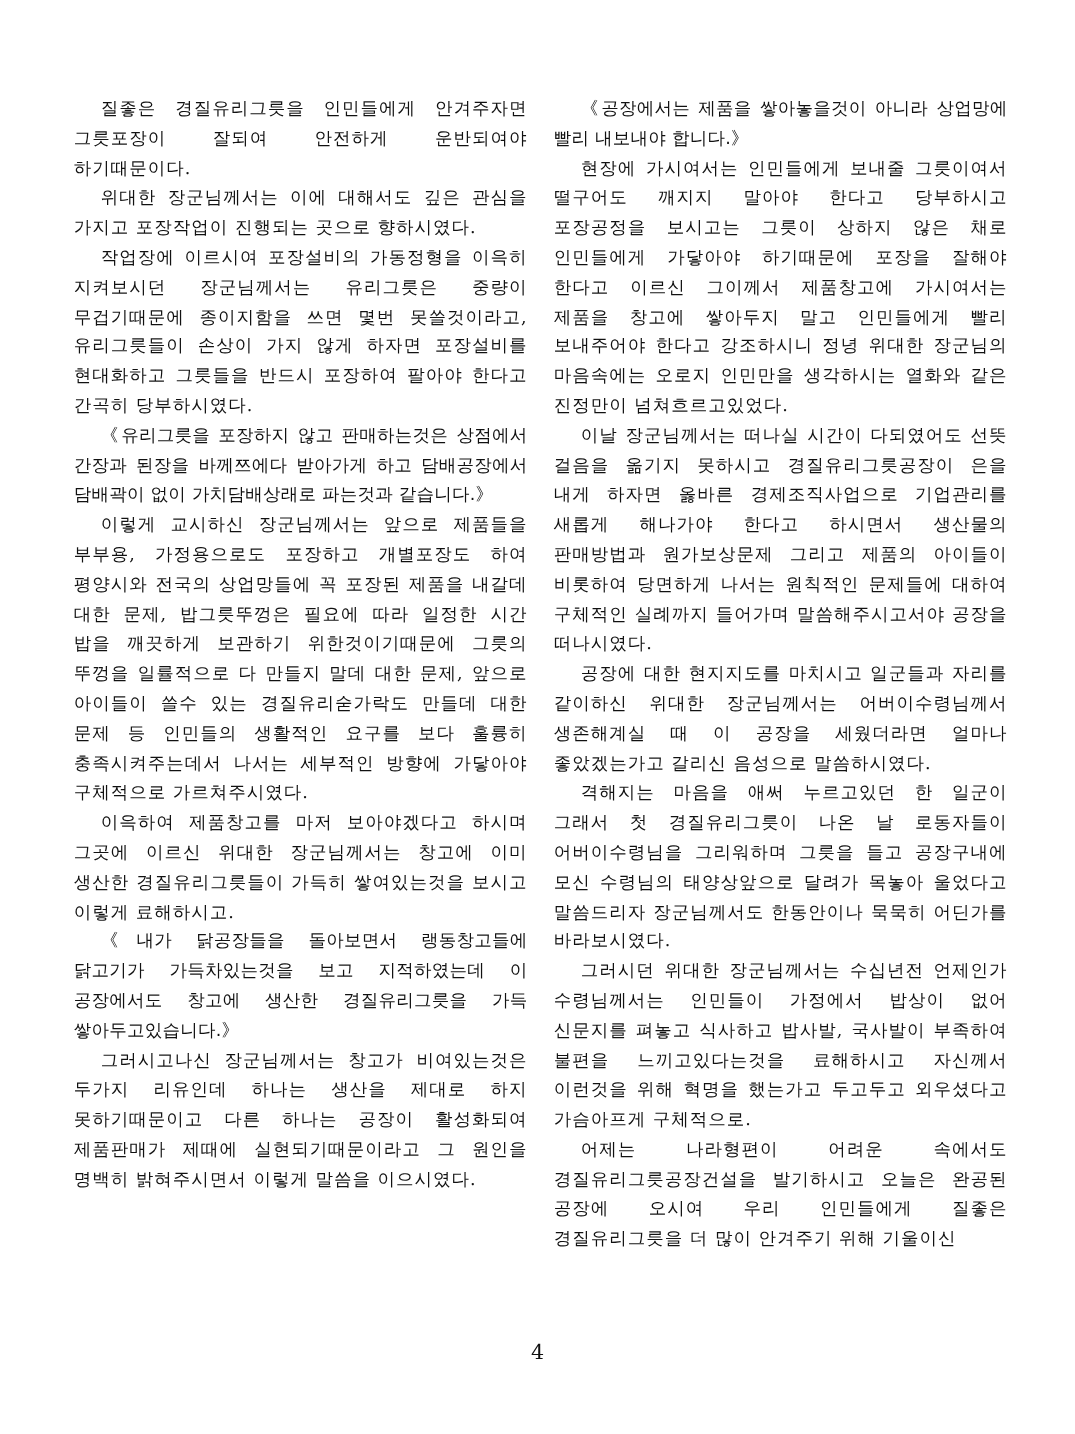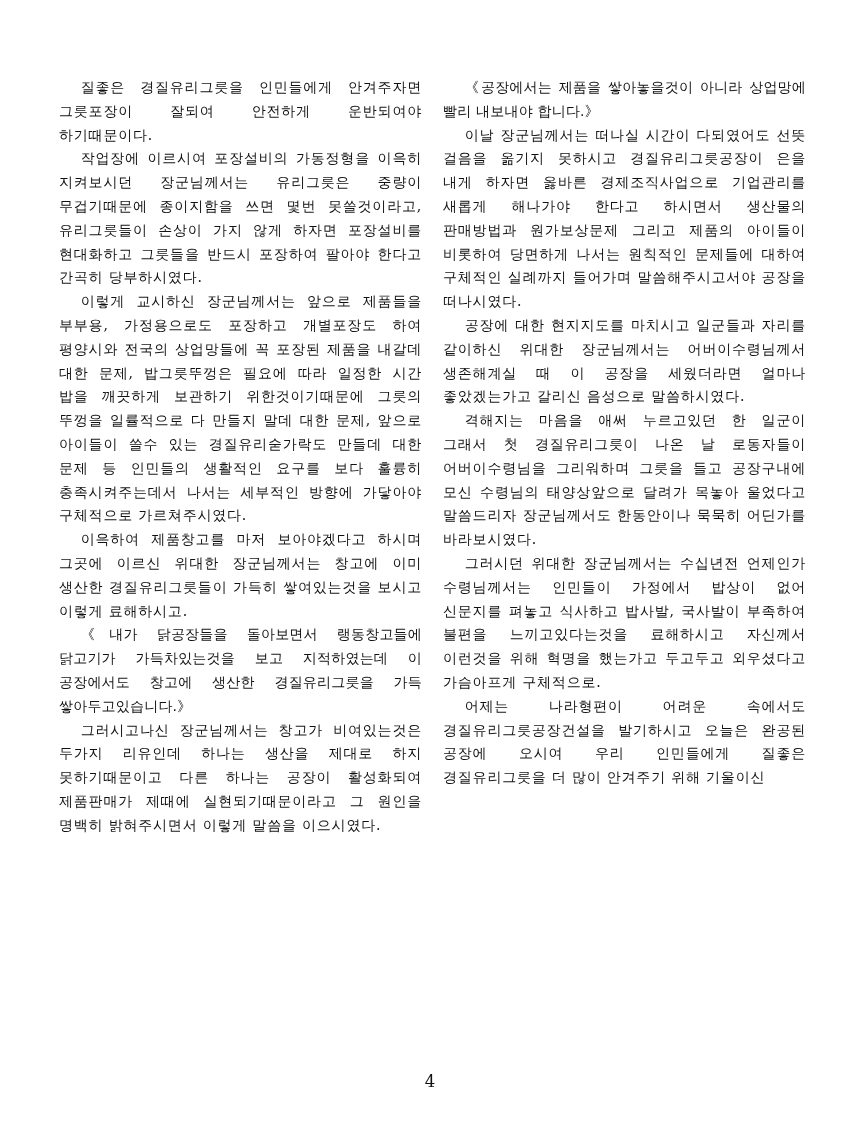--- a/index.html
+++ b/index.html
@@ -53,29 +53,32 @@
   }
 </style>
 </head>
 <body>
 
 <div class="page">
   <div class="columns">
 
     <div class="col">
       <p class="para">질좋은 경질유리그릇을 인민들에게 안겨주자면 그릇포장이 잘되여 안전하게 운반되여야 하기때문이다.</p>
+      <p class="para">위대한 장군님께서는 이에 대해서도 깊은 관심을 가지고 포장작업이 진행되는 곳으로 향하시였다.</p>
       <p class="para">작업장에 이르시여 포장설비의 가동정형을 이윽히 지켜보시던 장군님께서는 유리그릇은 중량이 무겁기때문에 종이지함을 쓰면 몇번 못쓸것이라고, 유리그릇들이 손상이 가지 않게 하자면 포장설비를 현대화하고 그릇들을 반드시 포장하여 팔아야 한다고 간곡히 당부하시였다.</p>
+      <p class="para quote">《유리그릇을 포장하지 않고 판매하는것은 상점에서 간장과 된장을 바께쯔에다 받아가게 하고 담배공장에서 담배곽이 없이 가치담배상래로 파는것과 같습니다.》</p>
       <p class="para">이렇게 교시하신 장군님께서는 앞으로 제품들을 부부용, 가정용으로도 포장하고 개별포장도 하여 평양시와 전국의 상업망들에 꼭 포장된 제품을 내갈데 대한 문제, 밥그릇뚜껑은 필요에 따라 일정한 시간 밥을 깨끗하게 보관하기 위한것이기때문에 그릇의 뚜껑을 일률적으로 다 만들지 말데 대한 문제, 앞으로 아이들이 쓸수 있는 경질유리숟가락도 만들데 대한 문제 등 인민들의 생활적인 요구를 보다 훌륭히 충족시켜주는데서 나서는 세부적인 방향에 가닿아야 구체적으로 가르쳐주시였다.</p>
       <p class="para">이윽하여 제품창고를 마저 보아야겠다고 하시며 그곳에 이르신 위대한 장군님께서는 창고에 이미 생산한 경질유리그릇들이 가득히 쌓여있는것을 보시고 이렇게 료해하시고.</p>
       <p class="para quote">《내가 닭공장들을 돌아보면서 랭동창고들에 닭고기가 가득차있는것을 보고 지적하였는데 이 공장에서도 창고에 생산한 경질유리그릇을 가득 쌓아두고있습니다.》</p>
       <p class="para">그러시고나신 장군님께서는 창고가 비여있는것은 두가지 리유인데 하나는 생산을 제대로 하지 못하기때문이고 다른 하나는 공장이 활성화되여 제품판매가 제때에 실현되기때문이라고 그 원인을 명백히 밝혀주시면서 이렇게 말씀을 이으시였다.</p>
     </div>
 
     <div class="col">
       <p class="para quote">《공장에서는 제품을 쌓아놓을것이 아니라 상업망에 빨리 내보내야 합니다.》</p>
+      <p class="para">현장에 가시여서는 인민들에게 보내줄 그릇이여서 떨구어도 깨지지 말아야 한다고 당부하시고 포장공정을 보시고는 그릇이 상하지 않은 채로 인민들에게 가닿아야 하기때문에 포장을 잘해야 한다고 이르신 그이께서 제품창고에 가시여서는 제품을 창고에 쌓아두지 말고 인민들에게 빨리 보내주어야 한다고 강조하시니 정녕 위대한 장군님의 마음속에는 오로지 인민만을 생각하시는 열화와 같은 진정만이 넘쳐흐르고있었다.</p>
       <p class="para">이날 장군님께서는 떠나실 시간이 다되였어도 선뜻 걸음을 옮기지 못하시고 경질유리그릇공장이 은을 내게 하자면 옳바른 경제조직사업으로 기업관리를 새롭게 해나가야 한다고 하시면서 생산물의 판매방법과 원가보상문제 그리고 제품의 아이들이 비롯하여 당면하게 나서는 원칙적인 문제들에 대하여 구체적인 실례까지 들어가며 말씀해주시고서야 공장을 떠나시였다.</p>
       <p class="para">공장에 대한 현지지도를 마치시고 일군들과 자리를 같이하신 위대한 장군님께서는 어버이수령님께서 생존해계실 때 이 공장을 세웠더라면 얼마나 좋았겠는가고 갈리신 음성으로 말씀하시였다.</p>
       <p class="para">격해지는 마음을 애써 누르고있던 한 일군이 그래서 첫 경질유리그릇이 나온 날 로동자들이 어버이수령님을 그리워하며 그릇을 들고 공장구내에 모신 수령님의 태양상앞으로 달려가 목놓아 울었다고 말씀드리자 장군님께서도 한동안이나 묵묵히 어딘가를 바라보시였다.</p>
       <p class="para">그러시던 위대한 장군님께서는 수십년전 언제인가 수령님께서는 인민들이 가정에서 밥상이 없어 신문지를 펴놓고 식사하고 밥사발, 국사발이 부족하여 불편을 느끼고있다는것을 료해하시고 자신께서 이런것을 위해 혁명을 했는가고 두고두고 외우셨다고 가슴아프게 구체적으로.</p>
       <p class="para">어제는 나라형편이 어려운 속에서도 경질유리그릇공장건설을 발기하시고 오늘은 완공된 공장에 오시여 우리 인민들에게 질좋은 경질유리그릇을 더 많이 안겨주기 위해 기울이신</p>
     </div>
 
   </div>
 
   <div class="page-number">4</div>

